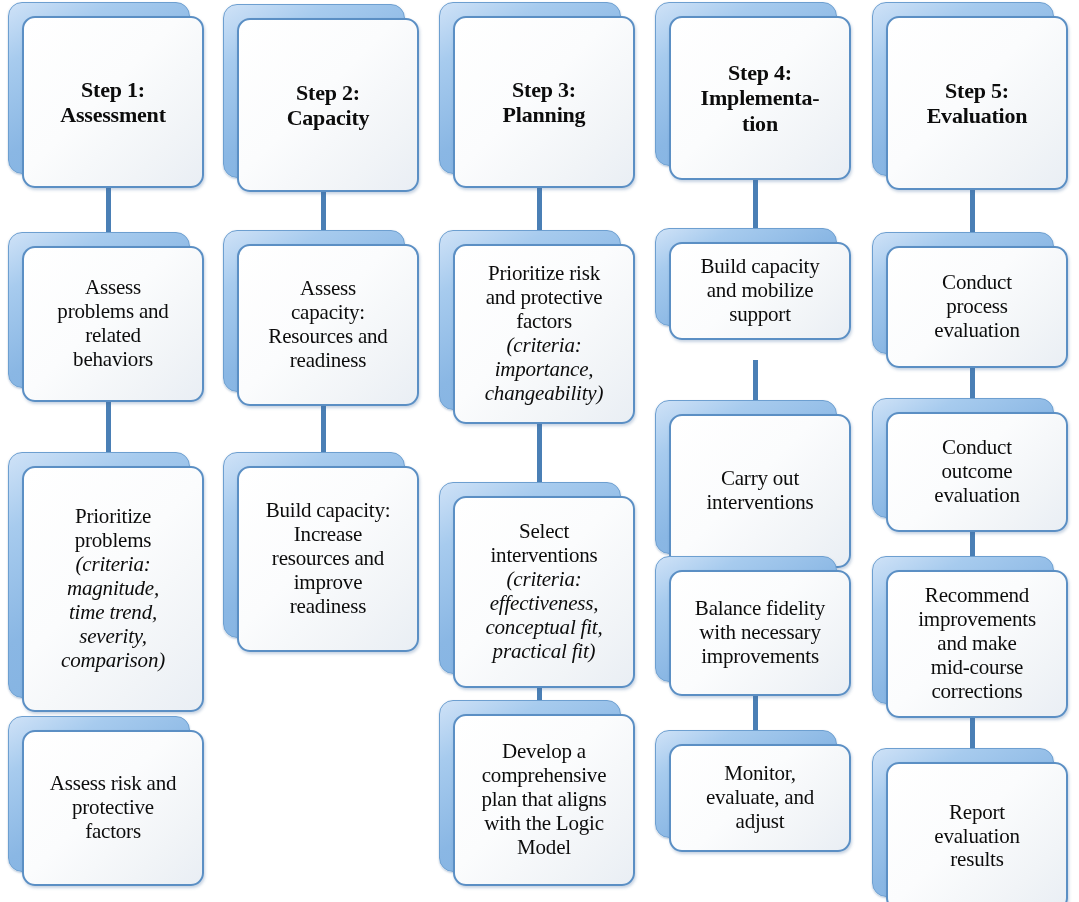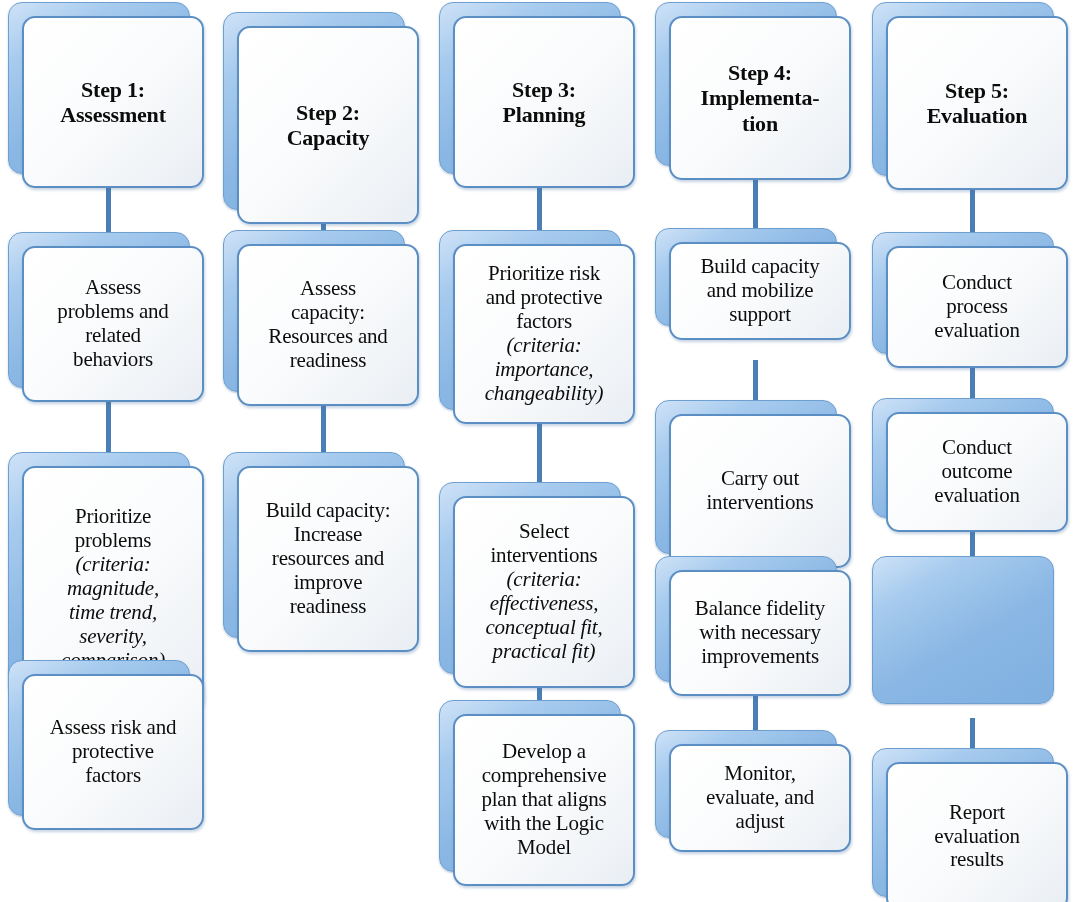--- a/index.html
+++ b/index.html
@@ -119,31 +119,31 @@
         <div class="card">
           <div class="label"><span class="">Assess</span><br><span class="">problems and</span><br><span class="">related</span><br><span class="">behaviors</span></div>
         </div>
       </div>
       <div class="node" style="top: 452px; height: 260px;">
         <div class="plate"></div>
         <div class="card">
           <div class="label"><span class="">Prioritize</span><br><span class="">problems</span><br><span class="it">(criteria:</span><br><span class="it">magnitude,</span><br><span class="it">time trend,</span><br><span class="it">severity,</span><br><span class="it">comparison)</span></div>
         </div>
       </div>
-      <div class="node" style="top: 660px; height: 170px;">
+      <div class="node" style="top: 716px; height: 170px;">
         <div class="plate"></div>
         <div class="card">
           <div class="label"><span class="">Assess risk and</span><br><span class="">protective</span><br><span class="">factors</span></div>
         </div>
       </div>
     </div>
     <div class="column col-1">
       <div class="connector" style="top: 192px; height: 40px;"></div>
       <div class="connector" style="top: 406px; height: 48px;"></div>
-      <div class="node header" style="top: 12px; height: 212px; border-radius: 9px;">
+      <div class="node header" style="top: 4px; height: 188px; border-radius: 9px;">
         <div class="plate"></div>
         <div class="card">
           <div class="label"><span>Step 2:</span><br><span>Capacity</span></div>
         </div>
       </div>
       <div class="node" style="top: 230px; height: 176px;">
         <div class="plate"></div>
         <div class="card">
           <div class="label"><span class="">Assess</span><br><span class="">capacity:</span><br><span class="">Resources and</span><br><span class="">readiness</span></div>
         </div>
@@ -238,20 +238,23 @@
         </div>
       </div>
       <div class="node" style="top: 398px; height: 134px;">
         <div class="plate"></div>
         <div class="card">
           <div class="label"><span class="">Conduct</span><br><span class="">outcome</span><br><span class="">evaluation</span></div>
         </div>
       </div>
       <div class="node" style="top: 556px; height: 162px;">
         <div class="plate"></div>
+        <div class="card">
+          <div class="label"><span class="">Recommend</span><br><span class="">improvements</span><br><span class="">and make</span><br><span class="">mid-course</span><br><span class="">corrections</span></div>
+        </div>
       </div>
       <div class="node" style="top: 748px; height: 163px;">
         <div class="plate"></div>
         <div class="card">
           <div class="label"><span class="">Report</span><br><span class="">evaluation</span><br><span class="">results</span></div>
         </div>
       </div>
     </div>
   </div>
 

